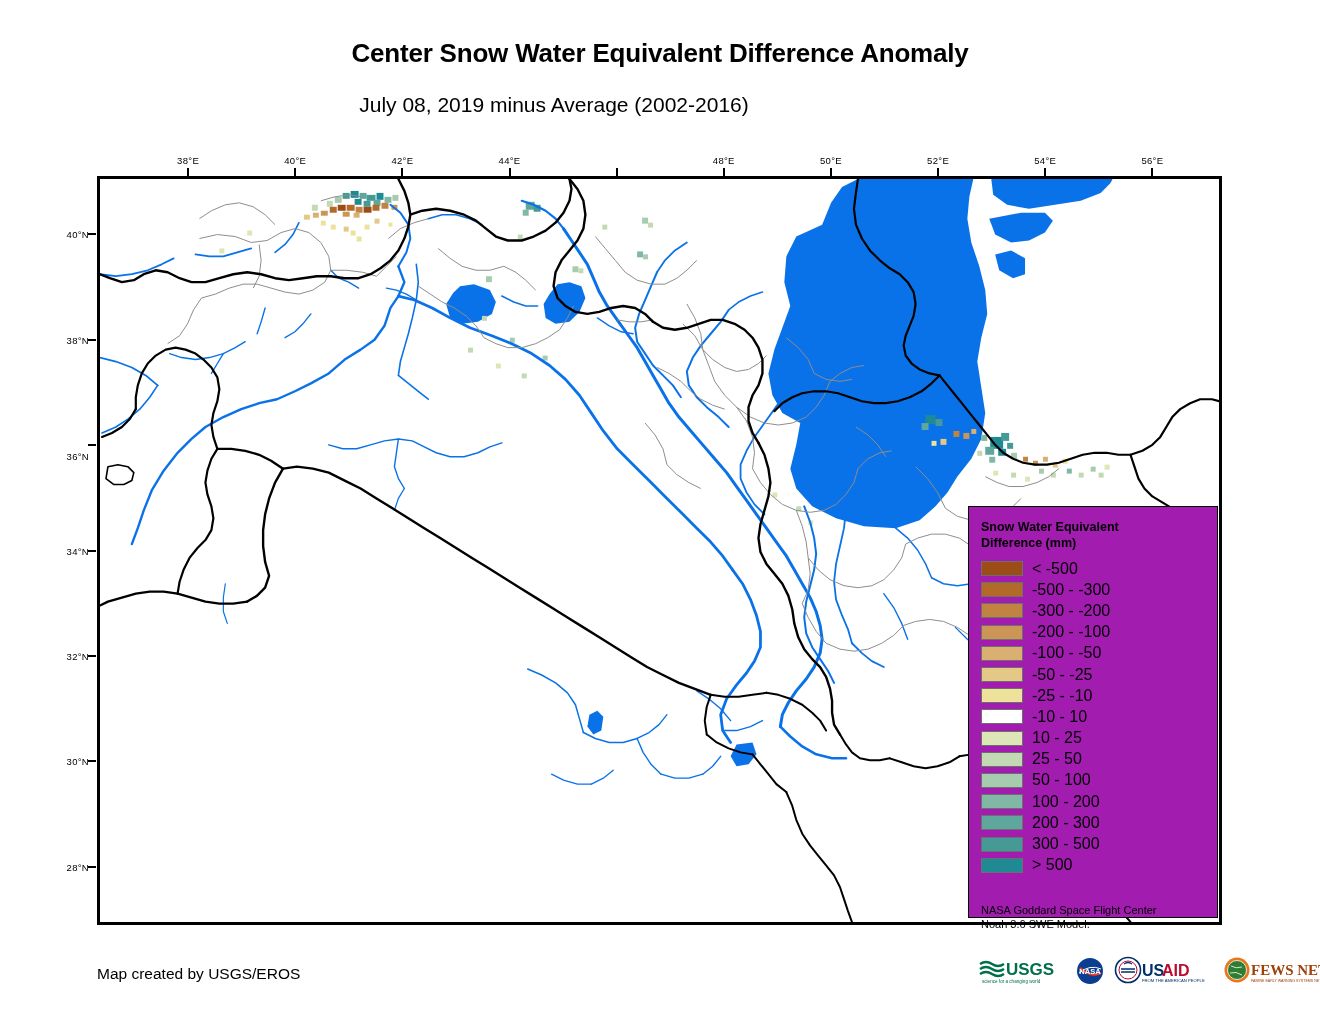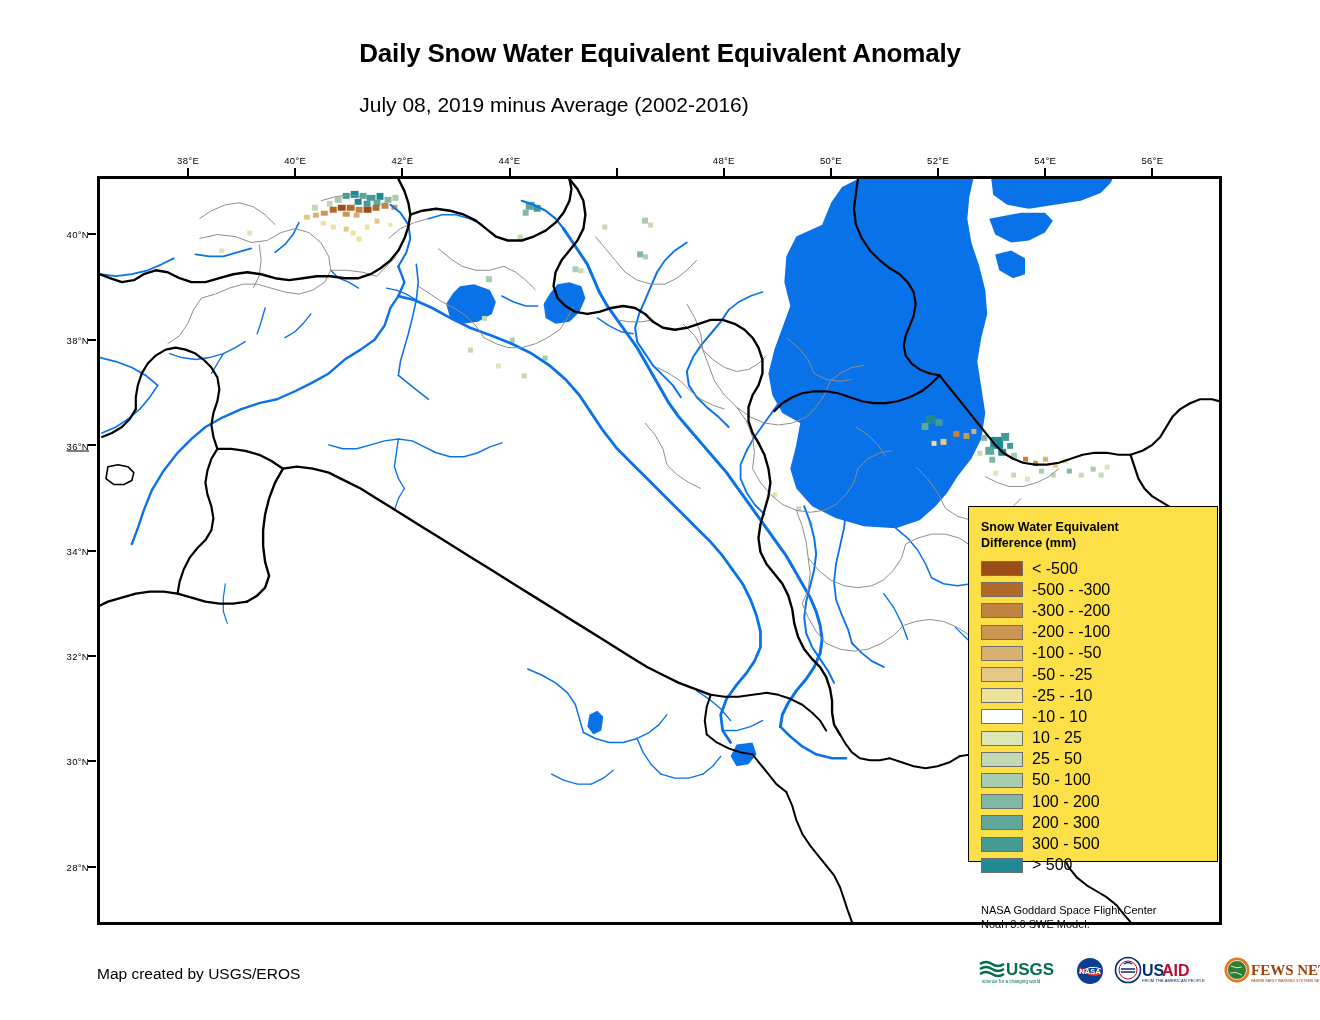--- a/index.html
+++ b/index.html
@@ -18,39 +18,39 @@
 
   
   .tick-lab{position:absolute;font-size:9.5px;white-space:nowrap;letter-spacing:0.3px;}
   .tick-x{transform:translateX(-50%);top:155px;}
   .tick-y{transform:translateY(-50%);right:1231px;text-align:right;}
   .tick-mark{position:absolute;background:#000;}
   .tm-x{width:2px;height:8px;top:168px;}
   .tm-y{height:2px;width:8px;left:88px;}
 
   
-  #legend{position:absolute;left:968px;top:506px;width:250px;height:356px;
-          background:#fde047;border:1.5px solid #000;box-sizing:border-box;
+  #legend{position:absolute;left:968px;top:506px;width:250px;height:412px;
+          background:#a21caf;border:1.5px solid #000;box-sizing:border-box;
           padding:12px 10px 8px 12px;}
   #legend-title{font-size:12.5px;font-weight:bold;line-height:1.28;margin-bottom:7px;}
   .leg-row{display:flex;align-items:center;height:21.2px;}
   .leg-sw{width:42px;height:15px;border:1.6px solid #6e6e6e;box-sizing:border-box;
           flex:0 0 auto;margin-right:9px;}
   .leg-lab{font-size:16px;white-space:nowrap;}
   #legend-note{font-size:11px;line-height:1.32;margin-top:27px;}
 
   
   #credit{position:absolute;left:97px;top:965px;font-size:15.5px;}
   #logos{position:absolute;left:978px;top:956px;display:flex;align-items:center;gap:9px;}
   .logo{display:flex;align-items:center;}
 </style>
 </head>
 <body>
 
-<div id="title">Daily Snow Water Equivalent Equivalent Anomaly</div>
+<div id="title">Center Snow Water Equivalent Difference Anomaly</div>
 <div id="subtitle">July 08, 2019 minus Average (2002-2016)</div>
 
 <div id="axis-x-labels">
     <div class="tick-lab tick-x" style="left: 188.071px;">38°E</div>
     <div class="tick-mark tm-x" style="left: 187.071px;"></div>
     <div class="tick-lab tick-x" style="left: 295.214px;">40°E</div>
     <div class="tick-mark tm-x" style="left: 294.214px;"></div>
     <div class="tick-lab tick-x" style="left: 402.357px;">42°E</div>
     <div class="tick-mark tm-x" style="left: 401.357px;"></div>
     <div class="tick-lab tick-x" style="left: 509.5px;">44°E</div>
@@ -70,21 +70,21 @@
   </div>
 <div id="axis-y-labels">
     <div class="tick-lab tick-y" style="top: 866.979px;">28°N</div>
     <div class="tick-mark tm-y" style="top: 865.979px;"></div>
     <div class="tick-lab tick-y" style="top: 761.486px;">30°N</div>
     <div class="tick-mark tm-y" style="top: 760.486px;"></div>
     <div class="tick-lab tick-y" style="top: 655.993px;">32°N</div>
     <div class="tick-mark tm-y" style="top: 654.993px;"></div>
     <div class="tick-lab tick-y" style="top: 550.5px;">34°N</div>
     <div class="tick-mark tm-y" style="top: 549.5px;"></div>
-    <div class="tick-lab tick-y" style="top: 446px; text-decoration: underline;">36°N</div>
+    <div class="tick-lab tick-y" style="top: 456px;">36°N</div>
     <div class="tick-mark tm-y" style="top: 444.007px;"></div>
     <div class="tick-lab tick-y" style="top: 339.514px;">38°N</div>
     <div class="tick-mark tm-y" style="top: 338.514px;"></div>
     <div class="tick-lab tick-y" style="top: 234.021px;">40°N</div>
     <div class="tick-mark tm-y" style="top: 233.021px;"></div>
   </div>
 
 <div id="map-frame">
   <svg id="map-svg" viewBox="0 0 1125 749" preserveAspectRatio="none">
 

